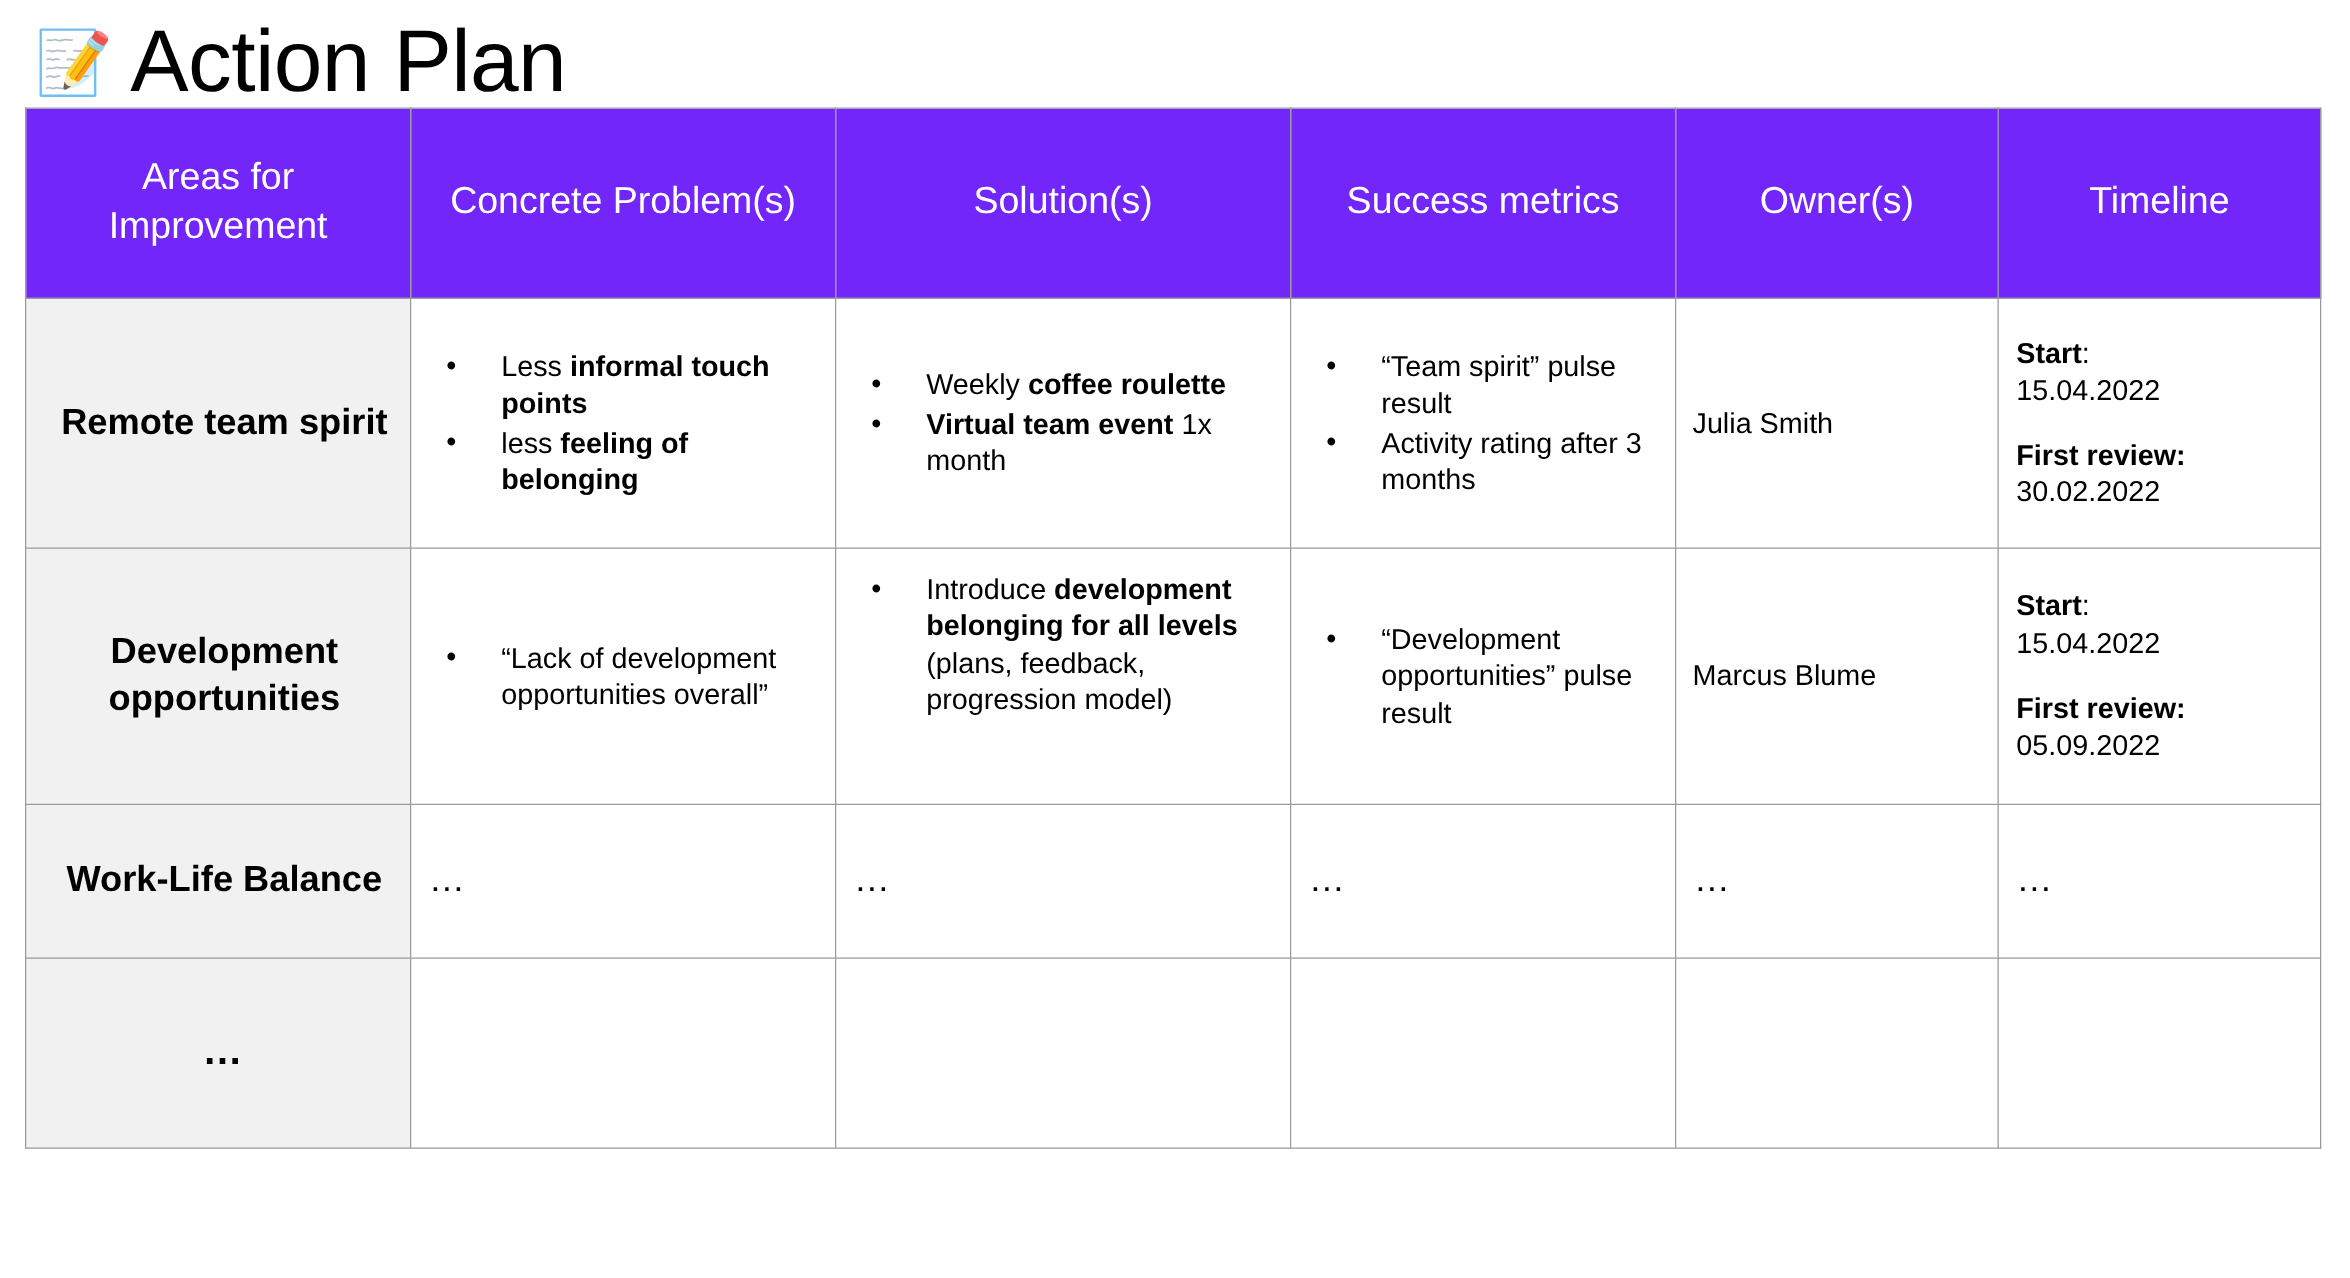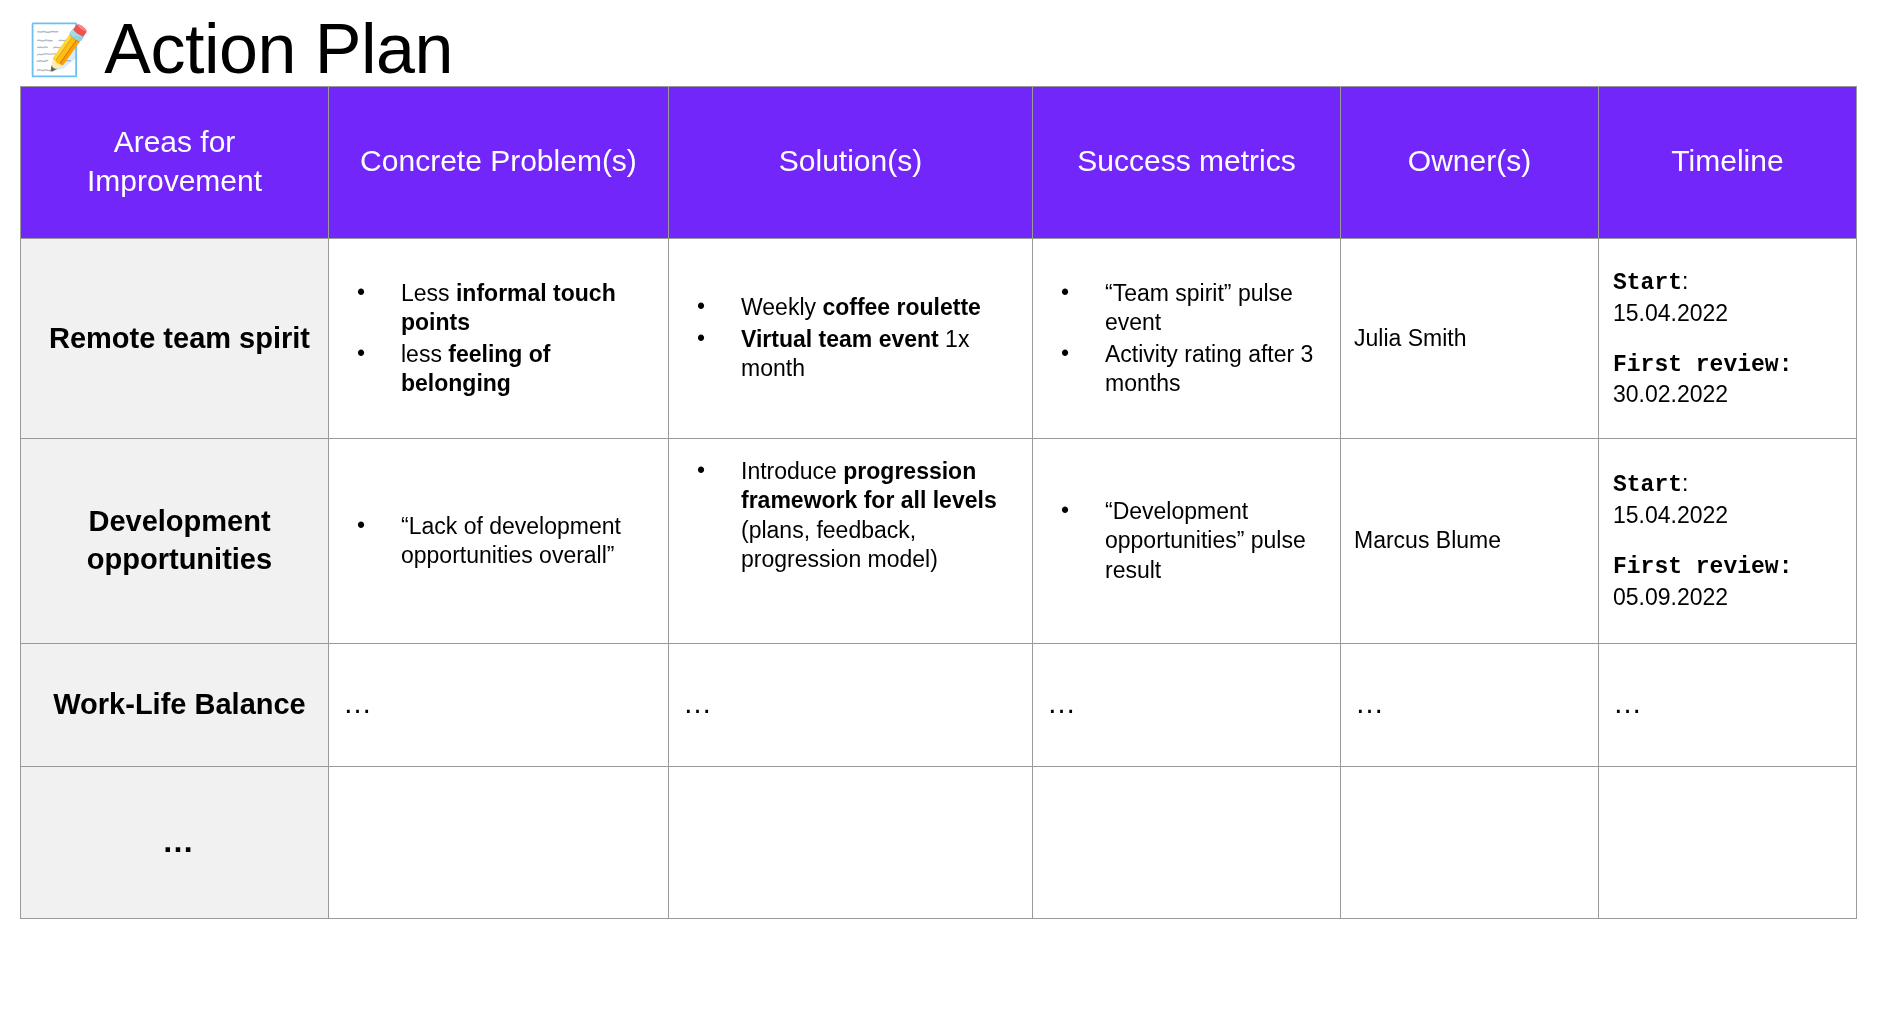--- a/index.html
+++ b/index.html
@@ -142,21 +142,21 @@
   }
   .dots-bold {
     font-size: 32px;
     font-weight: bold;
     letter-spacing: 3px;
     line-height: 1;
   }
 
   .tl-line { display: block; }
   .tl-gap { display: block; height: 22px; }
-  .tl-label { font-weight: bold; font-family: Liberation Mono, monospace; }
+  .tl-label { font-weight: bold; }
   .timeline { font-size: 23px; line-height: 1.3; }
 </style>
 </head>
 <body>
 
 <div class="slide">
 
   <div class="title-row">
     <span class="title-emoji">📝</span>
     <span class="title-text">Action Plan</span>
@@ -193,21 +193,21 @@
             </ul>
           </td>
           <td>
             <ul class="b">
               <li><span>Weekly </span><span class="b-strong">coffee roulette</span></li>
               <li><span class="b-strong">Virtual team event</span><span> 1x month</span></li>
             </ul>
           </td>
           <td>
             <ul class="b">
-              <li>“Team spirit” pulse event</li>
+              <li>“Team spirit” pulse result</li>
               <li>Activity rating after 3 months</li>
             </ul>
           </td>
           <td class="plain">Julia Smith</td>
           <td class="timeline">
             <span class="tl-line"><span class="tl-label">Start</span><span>:</span></span>
             <span class="tl-line">15.04.2022</span>
             <span class="tl-gap"></span>
             <span class="tl-line tl-label">First review:</span>
             <span class="tl-line">30.02.2022</span>
@@ -216,21 +216,21 @@
 
         <tr class="r2">
           <td class="area">Development opportunities</td>
           <td>
             <ul class="b">
               <li>“Lack of development opportunities overall”</li>
             </ul>
           </td>
           <td style="vertical-align:top;padding-top:18px;">
             <ul class="b">
-              <li><span>Introduce </span><span class="b-strong">progression framework for all levels</span><span> (plans, feedback, progression model)</span></li>
+              <li><span>Introduce </span><span class="b-strong">development belonging for all levels</span><span> (plans, feedback, progression model)</span></li>
             </ul>
           </td>
           <td>
             <ul class="b">
               <li>“Development opportunities” pulse result</li>
             </ul>
           </td>
           <td class="plain">Marcus Blume</td>
           <td class="timeline">
             <span class="tl-line"><span class="tl-label">Start</span><span>:</span></span>

